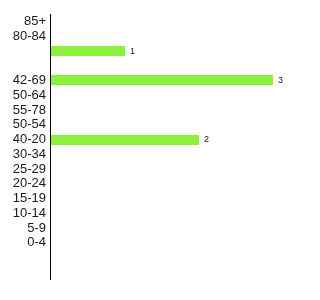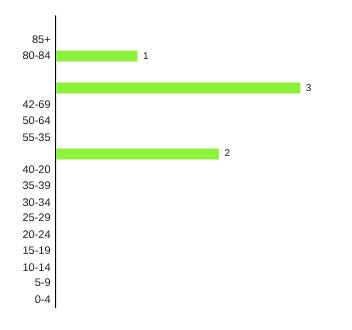--- a/index.html
+++ b/index.html
@@ -36,26 +36,26 @@
     height: 266px;
   }
   .row {
     position: relative;
     height: 14.777px;
     width: 100%;
   }
   .cat-label {
     position: absolute;
     left: 0;
-    top: 16px;
+    top: 0;
     width: 46px;
     height: 14.777px;
     line-height: 14.777px;
     text-align: right;
-    font-size: 10px;
+    font-size: 13px;
     color: #1a1a1a;
     white-space: nowrap;
   }
   .bar-area {
     position: absolute;
     left: 51px;
     top: 0;
     height: 14.777px;
     right: 0;
   }
@@ -104,36 +104,33 @@
         <div class="bar-area">
           <div class="bar" style="width: 222px; background: rgb(140, 240, 60);"></div>
           <div class="bar-value" style="left: 227px;">3</div>
         </div>
       </div>
       <div class="row">
         <div class="cat-label">50-64</div>
         <div class="bar-area"></div>
       </div>
       <div class="row">
-        <div class="cat-label">55-35</div>
+        <div class="cat-label">55-78</div>
         <div class="bar-area"></div>
       </div>
       <div class="row">
+        <div class="cat-label">50-54</div>
         <div class="bar-area"></div>
       </div>
       <div class="row">
         <div class="cat-label">40-20</div>
         <div class="bar-area">
           <div class="bar" style="width: 148px; background: rgb(140, 240, 60);"></div>
           <div class="bar-value" style="left: 153px;">2</div>
         </div>
-      </div>
-      <div class="row">
-        <div class="cat-label">35-39</div>
-        <div class="bar-area"></div>
       </div>
       <div class="row">
         <div class="cat-label">30-34</div>
         <div class="bar-area"></div>
       </div>
       <div class="row">
         <div class="cat-label">25-29</div>
         <div class="bar-area"></div>
       </div>
       <div class="row">

